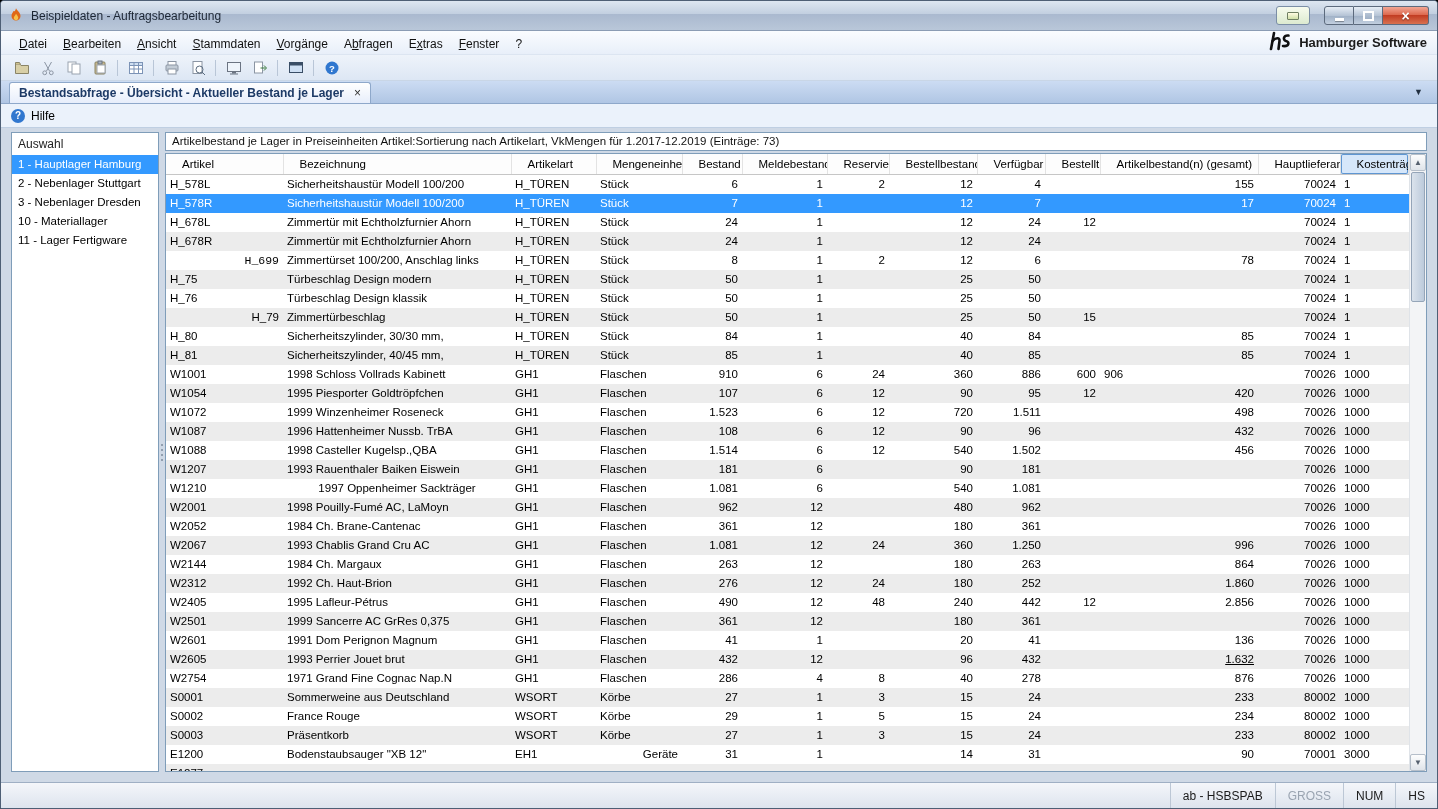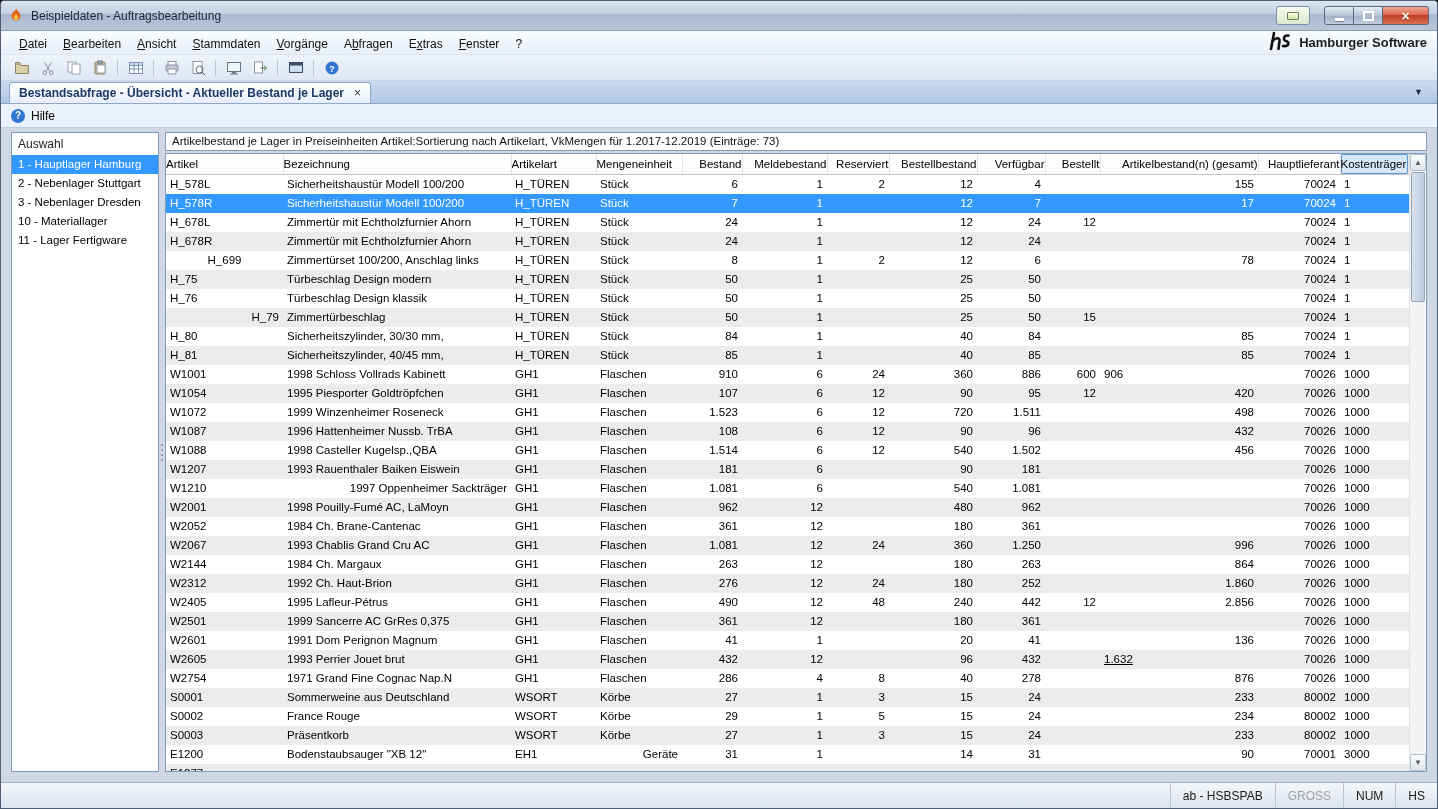--- a/index.html
+++ b/index.html
@@ -52,21 +52,21 @@
   .side-title { padding: 4px 6px 4px; font-size: 12px; color: #222; }
   .side-item { height: 19px; line-height: 19px; padding: 0 6px; font-size: 11.5px; white-space: nowrap; overflow: hidden; }
   .side-item.selected { background: #3399ff; color: #fff; }
   .splitter { width: 6px; flex: 0 0 6px; display: flex; flex-direction: column; justify-content: center; align-items: center; gap: 3px; }
   .splitter i { width: 2px; height: 2px; background: #7e8b9c; border-radius: 50%; display: block; }
   .main { flex: 1; display: flex; flex-direction: column; min-width: 0; }
   .caption { height: 19px; flex: 0 0 19px; background: #fff; border: 1px solid #7f9db9; font-size: 11.5px; color: #111; line-height: 17px; padding: 0 6px; white-space: nowrap; overflow: hidden; }
   .grid { flex: 1; margin-top: 2px; border: 1px solid #7f9db9; background: #fff; display: flex; min-height: 0; overflow: hidden; }
   .table-wrap { flex: 1; overflow: hidden; }
   table { border-collapse: collapse; table-layout: fixed; width: 100%; font-size: 11.5px; }
-  thead th { height: 20px; font-weight: normal; padding: 0 0; border-right: 1px solid #e3e3e3; border-bottom: 1px solid #c6c6c6; background: #fdfdfd; white-space: nowrap; overflow: hidden; }
+  thead th { height: 20px; font-weight: normal; padding: 0 16px; border-right: 1px solid #e3e3e3; border-bottom: 1px solid #c6c6c6; background: #fdfdfd; white-space: nowrap; overflow: hidden; }
   thead th.focused { background: #d6e7fa; box-shadow: inset 0 0 0 1px #5f96d2; border-radius: 2px; }
   tbody td { height: 19px; line-height: 19px; padding: 0 4px; white-space: nowrap; overflow: hidden; color: #000; }
   tbody tr.odd { background: #ececec; }
   tbody tr.selected { background: #3399ff; }
   tbody tr.selected td { color: #fff; }
 
   
   .vscroll { width: 17px; flex: 0 0 17px; background: #f3f4f6; border-left: 1px solid #dfe3e8; display: flex; flex-direction: column; }
   .sarrow { height: 17px; flex: 0 0 17px; display: flex; align-items: center; justify-content: center; font-size: 8px; color: #55606e; background: linear-gradient(#fdfdfd, #dfe4ea); border: 1px solid #b6bfca; border-radius: 2px; }
   .strack { flex: 1; position: relative; }
@@ -326,21 +326,21 @@
                   <td style="text-align: right;">1</td>
                   <td style="text-align: right;"></td>
                   <td style="text-align: right;">12</td>
                   <td style="text-align: right;">24</td>
                   <td style="text-align: right;"></td>
                   <td style="text-align: right;"></td>
                   <td style="text-align: right;">70024</td>
                   <td style="text-align: left;">1</td>
                 </tr>
                 <tr class="even">
-                  <td style="text-align: center;">H_699</td>
+                  <td style="text-align: right; font-family: Liberation Mono, monospace;">H_699</td>
                   <td style="text-align: left;">Zimmertürset 100/200, Anschlag links</td>
                   <td style="text-align: left;">H_TÜREN</td>
                   <td style="text-align: left;">Stück</td>
                   <td style="text-align: right;">8</td>
                   <td style="text-align: right;">1</td>
                   <td style="text-align: right;">2</td>
                   <td style="text-align: right;">12</td>
                   <td style="text-align: right;">6</td>
                   <td style="text-align: right;"></td>
                   <td style="text-align: right;">78</td>
@@ -507,21 +507,21 @@
                   <td style="text-align: right;"></td>
                   <td style="text-align: right;">90</td>
                   <td style="text-align: right;">181</td>
                   <td style="text-align: right;"></td>
                   <td style="text-align: right;"></td>
                   <td style="text-align: right;">70026</td>
                   <td style="text-align: left;">1000</td>
                 </tr>
                 <tr class="even">
                   <td style="text-align: left;">W1210</td>
-                  <td style="text-align: right;">1997 Oppenheimer Sackträger</td>
+                  <td style="text-align: center;">1997 Oppenheimer Sackträger</td>
                   <td style="text-align: left;">GH1</td>
                   <td style="text-align: left;">Flaschen</td>
                   <td style="text-align: right;">1.081</td>
                   <td style="text-align: right;">6</td>
                   <td style="text-align: right;"></td>
                   <td style="text-align: right;">540</td>
                   <td style="text-align: right;">1.081</td>
                   <td style="text-align: right;"></td>
                   <td style="text-align: right;"></td>
                   <td style="text-align: right;">70026</td>
@@ -651,21 +651,21 @@
                   <td style="text-align: left;">W2605</td>
                   <td style="text-align: left;">1993 Perrier Jouet brut</td>
                   <td style="text-align: left;">GH1</td>
                   <td style="text-align: left;">Flaschen</td>
                   <td style="text-align: right;">432</td>
                   <td style="text-align: right;">12</td>
                   <td style="text-align: right;"></td>
                   <td style="text-align: right;">96</td>
                   <td style="text-align: right;">432</td>
                   <td style="text-align: right;"></td>
-                  <td style=" text-decoration: underline;">1.632</td>
+                  <td style="text-align: right; text-decoration: underline;">1.632</td>
                   <td style="text-align: right;">70026</td>
                   <td style="text-align: left;">1000</td>
                 </tr>
                 <tr class="even">
                   <td style="text-align: left;">W2754</td>
                   <td style="text-align: left;">1971 Grand Fine Cognac Nap.N</td>
                   <td style="text-align: left;">GH1</td>
                   <td style="text-align: left;">Flaschen</td>
                   <td style="text-align: right;">286</td>
                   <td style="text-align: right;">4</td>

